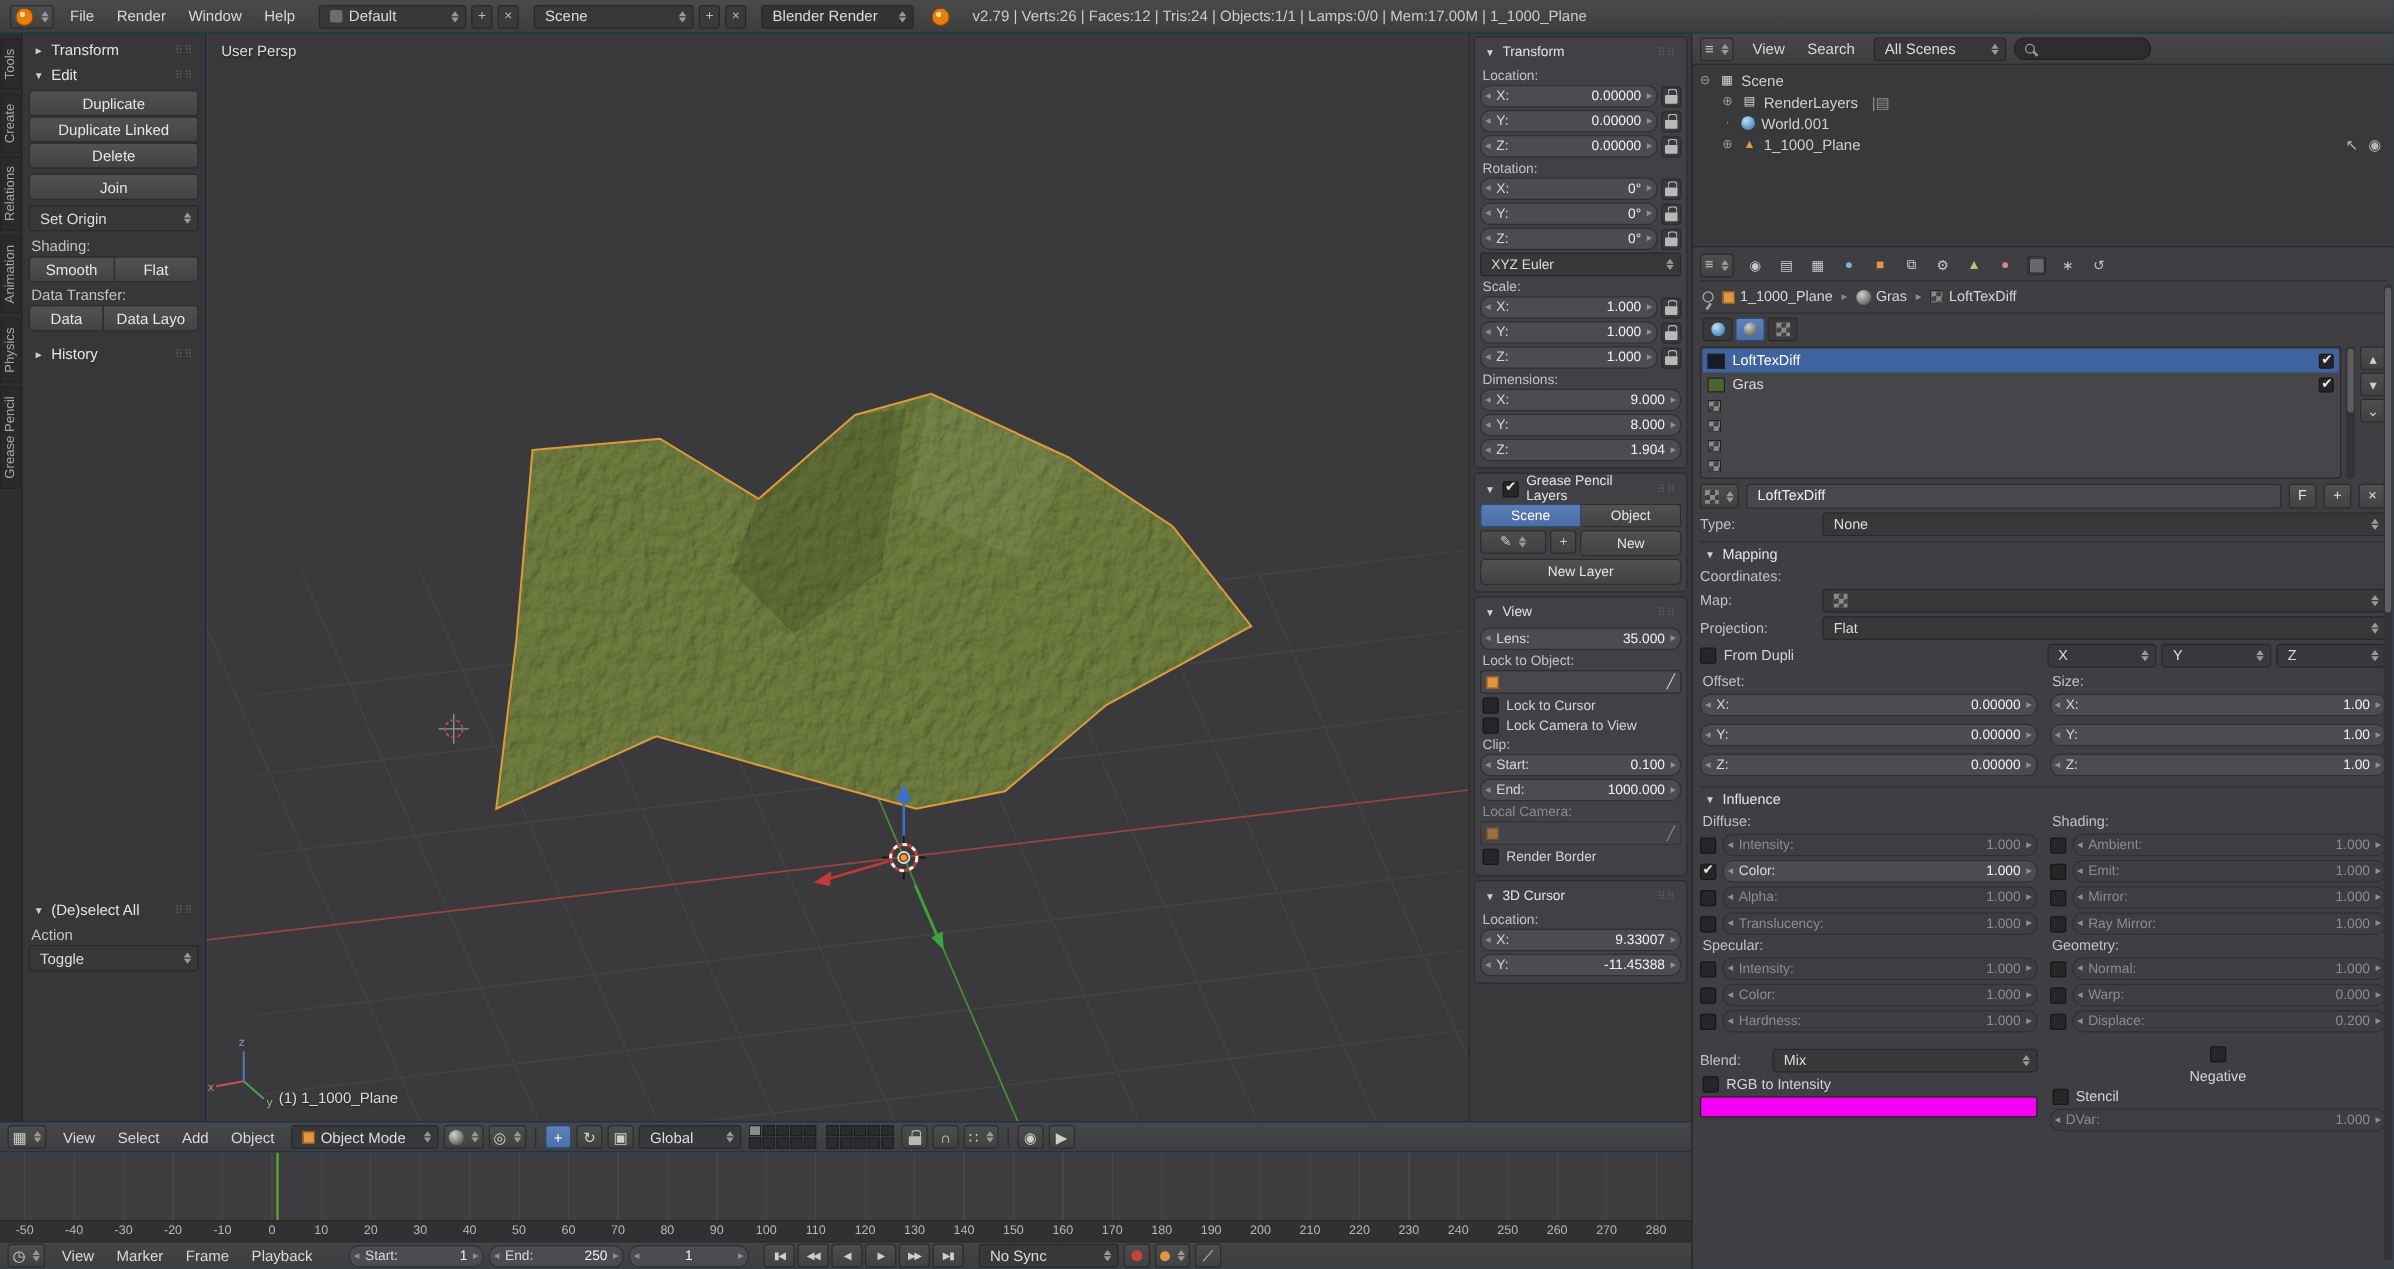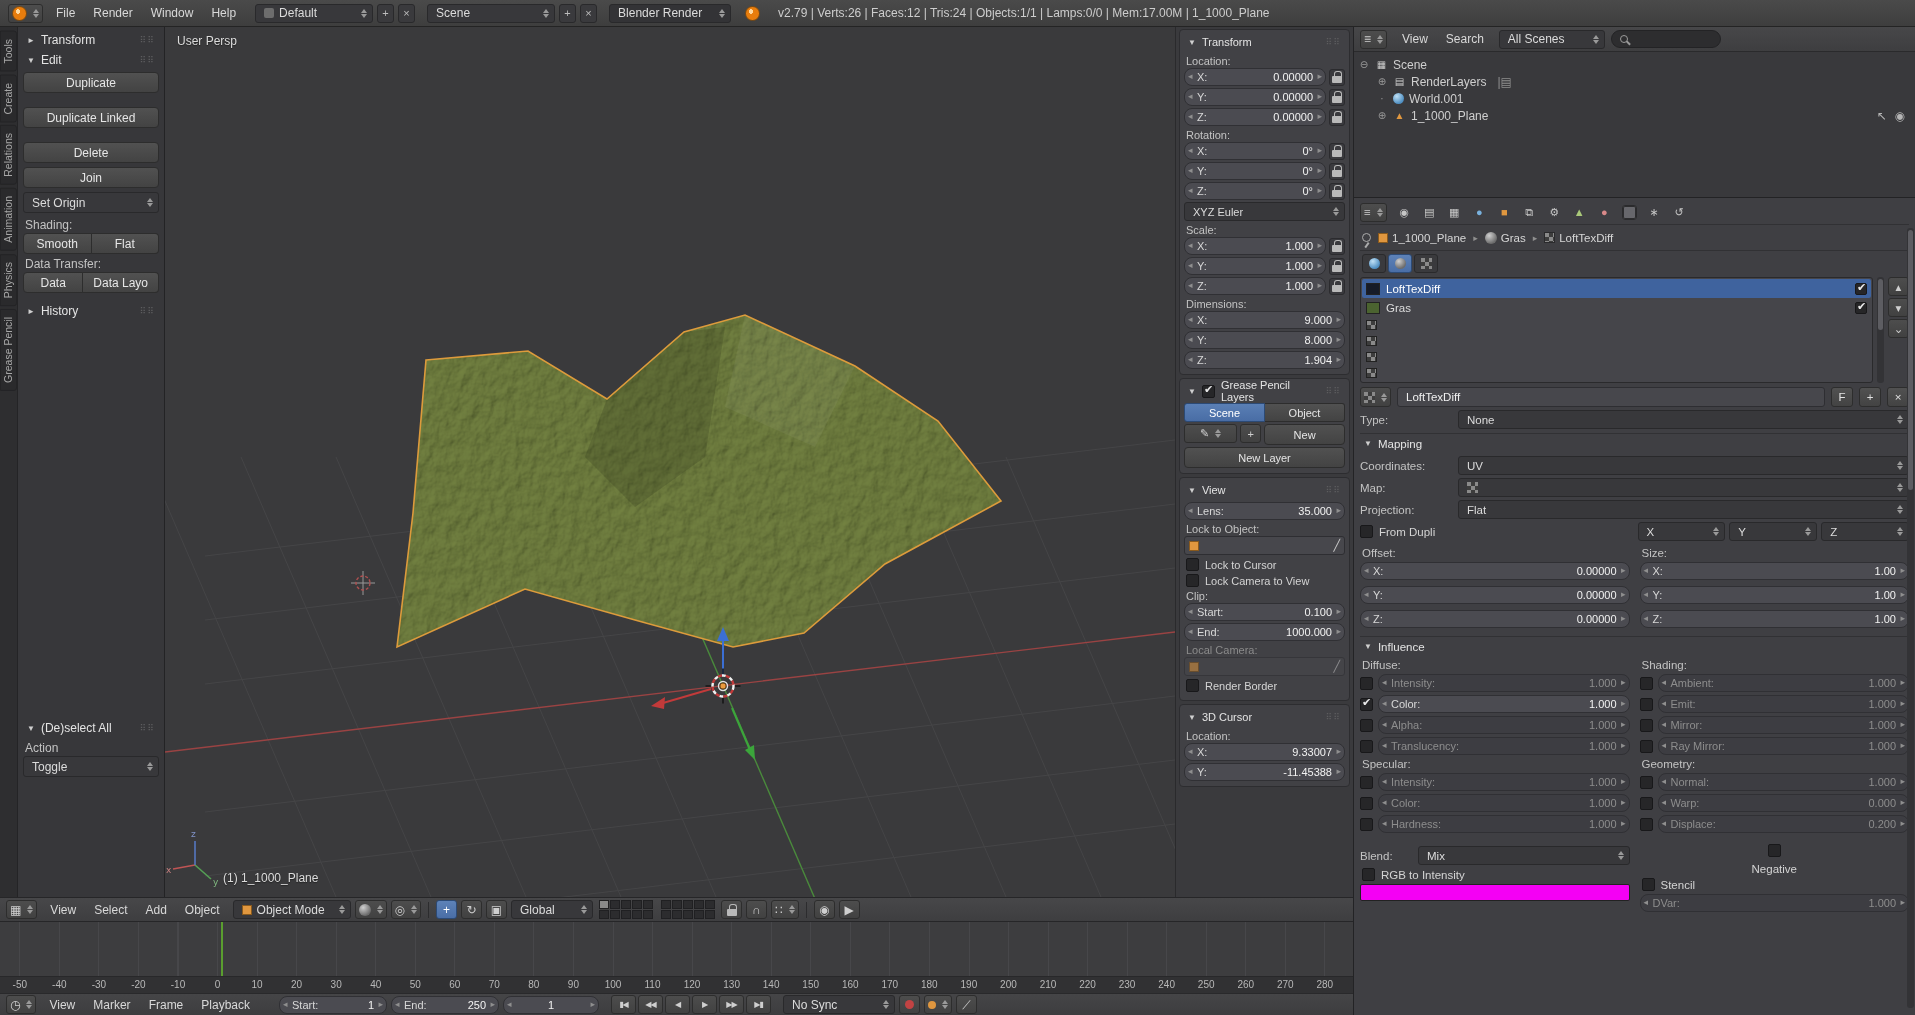--- a/index.html
+++ b/index.html
@@ -60,21 +60,21 @@
   #topbar .stats { margin-left:14px; color:#cdcdcd; font-size:12px; white-space:nowrap; }
   .chip { display:inline-flex; align-items:center; justify-content:center; width:17px; height:19px;
           background:#3a3a3d; border:1px solid #29292b; border-radius:3px; color:#bdbdbd; font-size:11px; }
 
   
   #toolshelf { left:0; top:27px; width:165px; height:870px; background:#37373a; border-right:1px solid #232325; display:flex; }
   #tabstrip { width:18px; background:#2e2e30; border-right:1px solid #242426; display:flex; flex-direction:column; padding-top:4px; gap:3px; }
   .vtab { writing-mode:vertical-rl; transform:rotate(180deg); font-size:10.5px; color:#a8a8a8; background:#2a2a2c;
           border:1px solid #242426; border-radius:3px 0 0 3px; padding:7px 1px; text-align:center; }
   #shelfbody { flex:1; display:flex; flex-direction:column; padding:3px 5px; position:relative; }
-  .shelf-stack { display:flex; flex-direction:column; gap:14px; margin:2px 0; }
+  .shelf-stack { display:flex; flex-direction:column; gap:0; margin:2px 0; }
   .pair { display:flex; gap:0; }
   .pair .btn { flex:1; border-radius:0; }
   .pair .btn:first-child { border-radius:4px 0 0 4px; }
   .pair .btn:last-child  { border-radius:0 4px 4px 0; border-left:none; }
   #shelf-bottom { position:absolute; left:5px; right:5px; bottom:120px; }
 
   
   #viewport { left:165px; top:27px; width:1188px; height:870px; background:#3a3a3c; overflow:hidden; }
   #scene-svg { position:absolute; left:0; top:0; }
   .vp-overlay { position:absolute; color:#dcdcdc; font-size:12px; text-shadow:0 1px 1px #222; }
@@ -895,24 +895,20 @@
         <span class="val">None</span>
           <span class="ud"></span>
       </span>
     </div>
 
     <div class="phead open" style="border-top:1px solid #313134;margin-top:4px;">
       <span>Mapping</span>
     </div>
     <div class="prow">
       <span class="plabel">Coordinates:</span>
-      <span class="menu" style="flex:1;">
-        <span class="val">UV</span>
-          <span class="ud"></span>
-      </span>
     </div>
     <div class="prow">
       <span class="plabel">Map:</span>
       <span class="menu" style="flex:1;">
         <span class="checker" style="width:11px;height:11px;display:inline-block;"></span>
         <span class="val"></span>
           <span class="ud"></span>
       </span>
     </div>
     <div class="prow">

